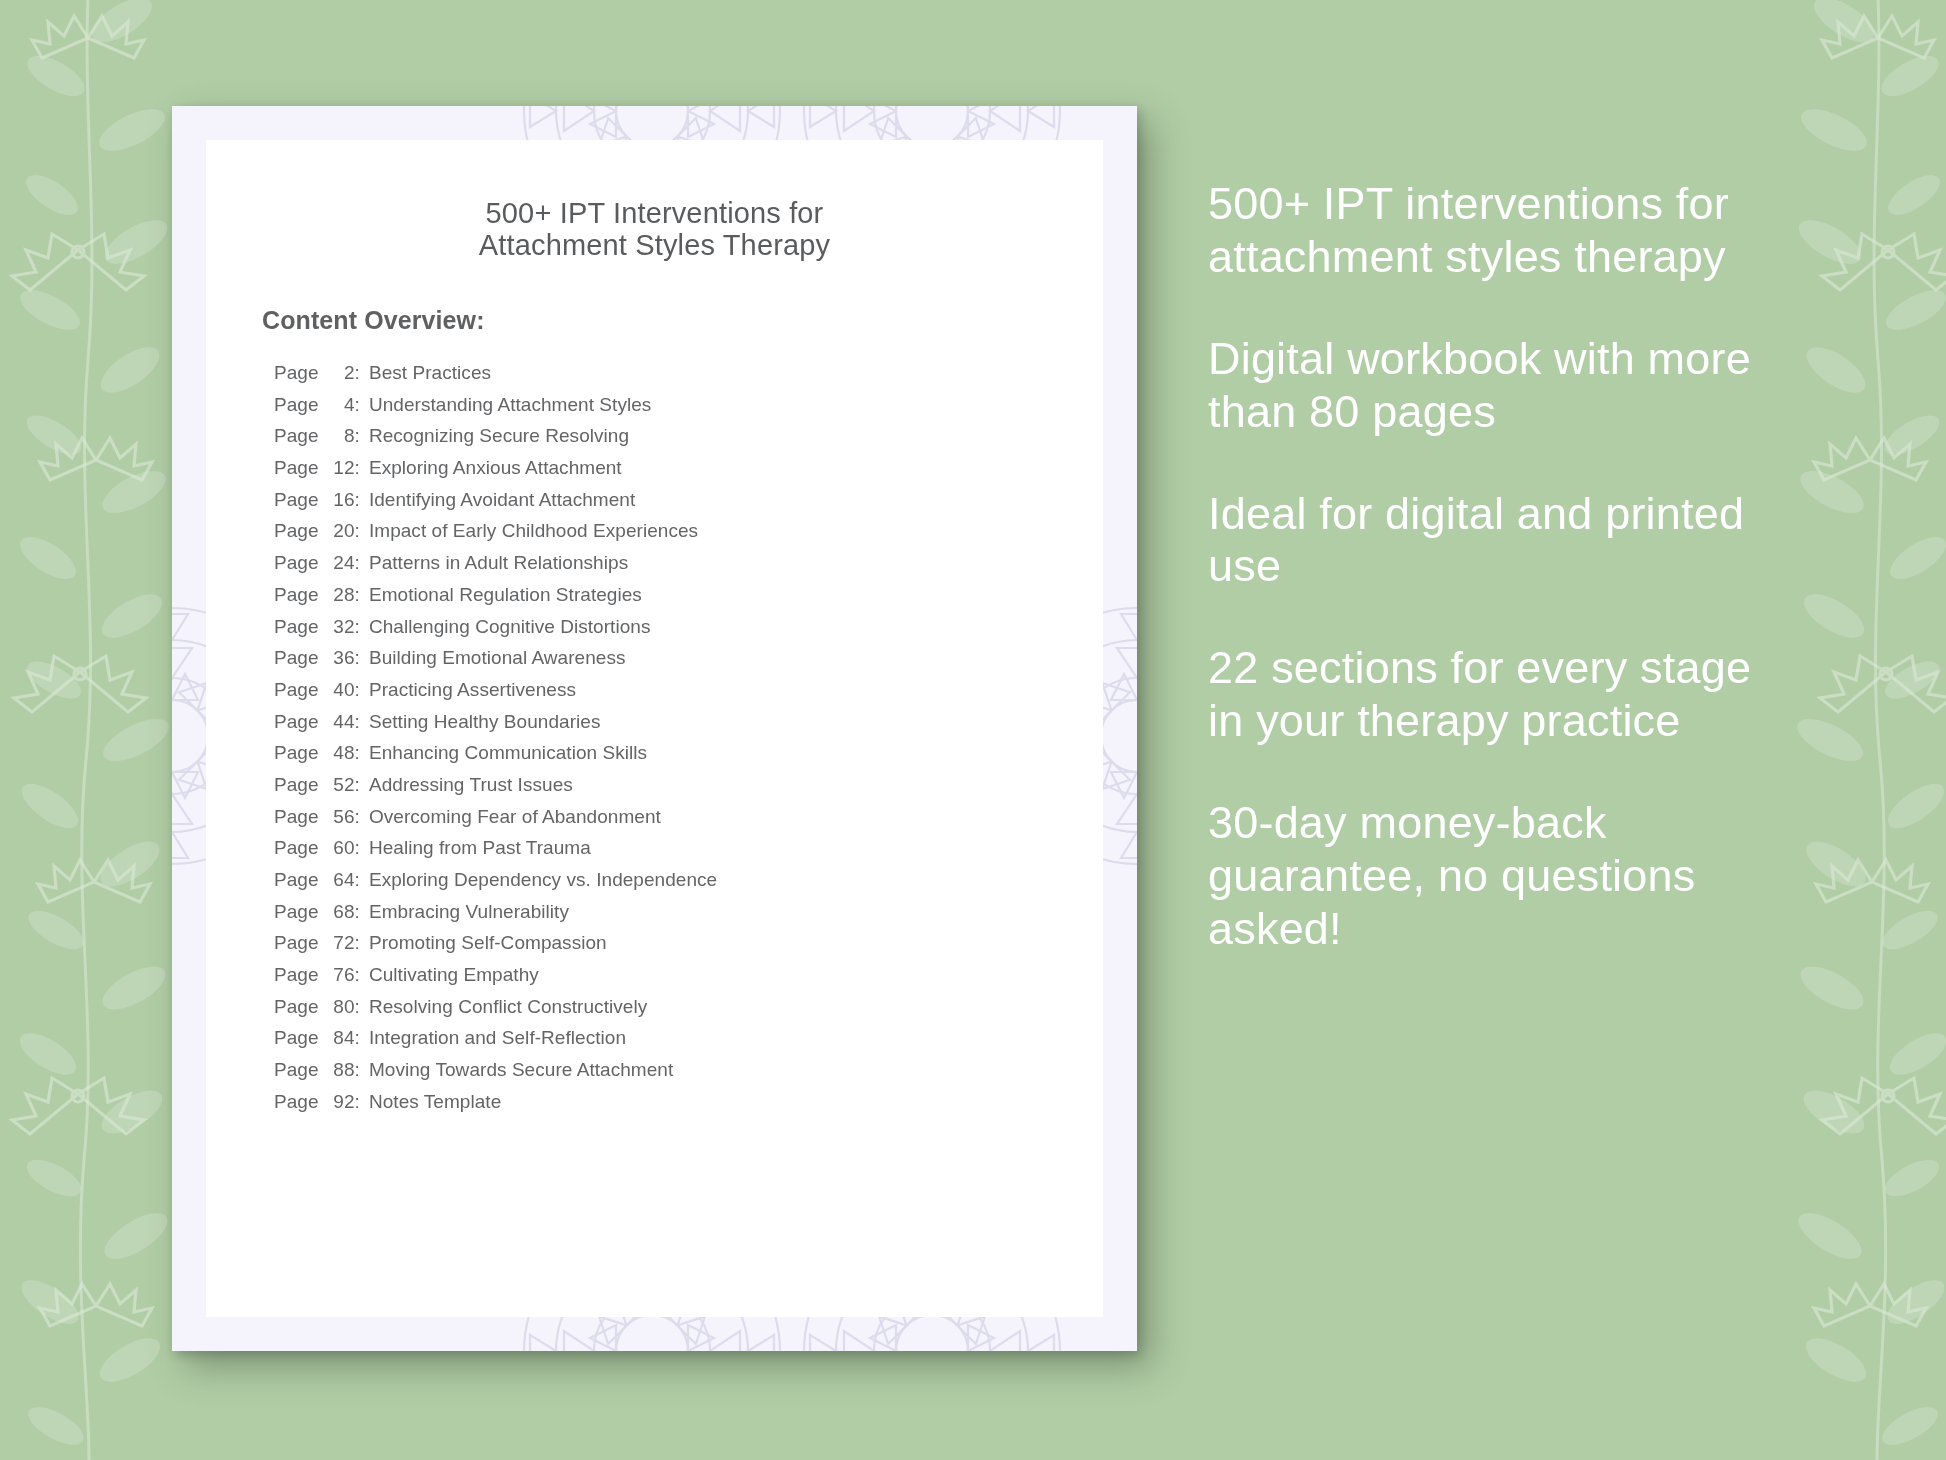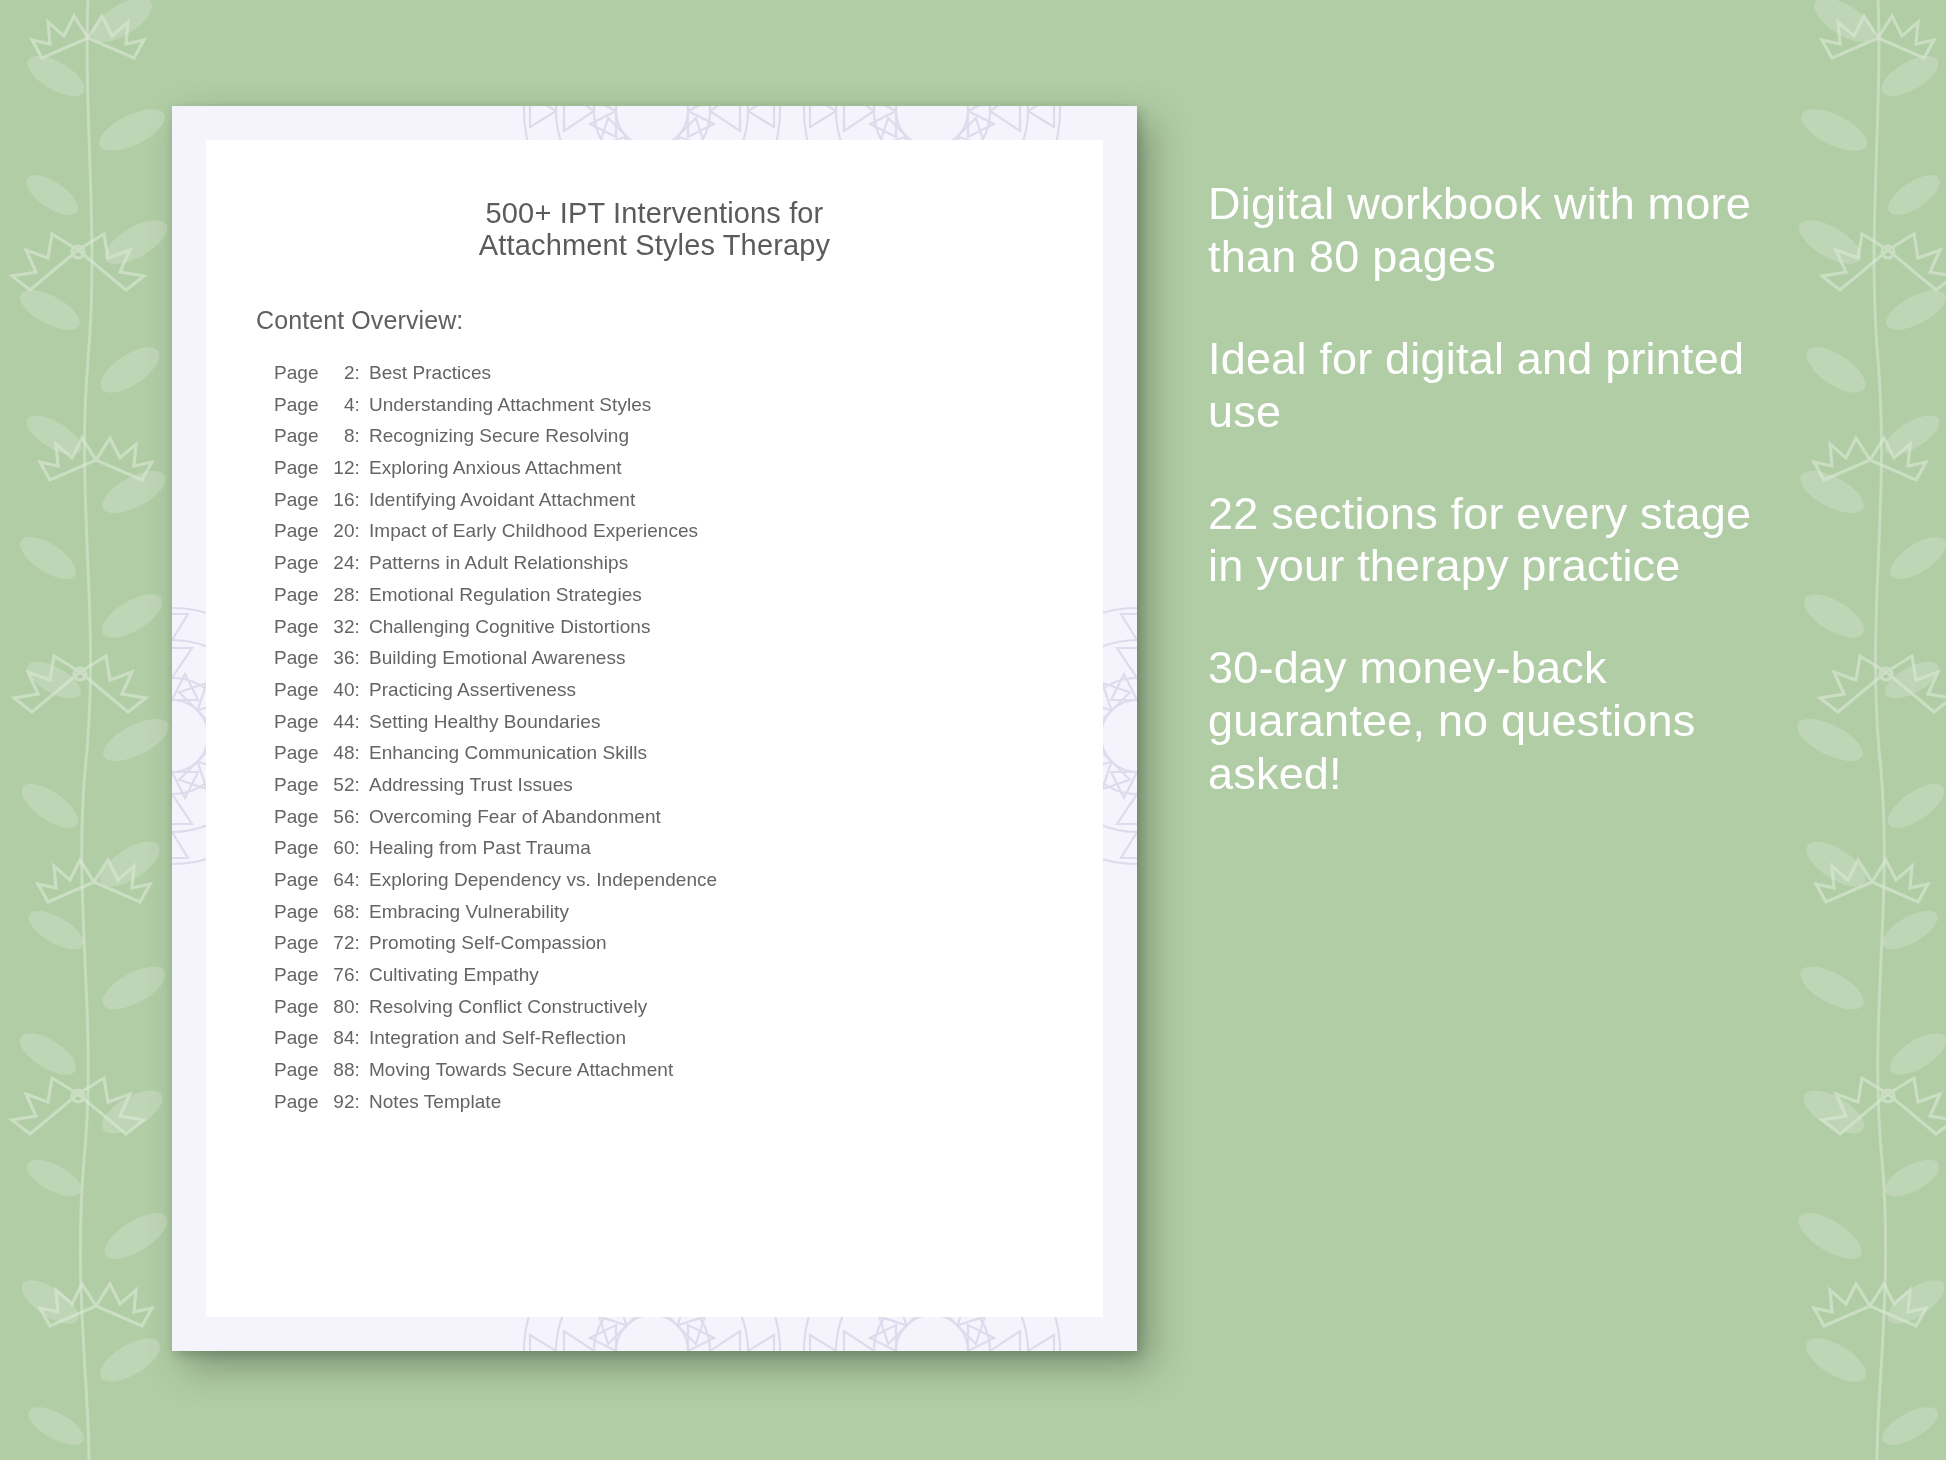--- a/index.html
+++ b/index.html
@@ -83,25 +83,25 @@
     color: #5a5b5d;
     font-size: 29px;
     line-height: 1.09;
     font-weight: 400;
     letter-spacing: 0.15px;
   }
   #doc-title .tline { display: block; }
 
   #overview-label {
     position: absolute;
-    left: 50px;
+    left: 56px;
     top: 166px;
     color: #5f6062;
     font-size: 25px;
-    font-weight: 400;
+    font-weight: 700;
     letter-spacing: 0.1px;
   }
 
   #toc-list {
     position: absolute;
     left: 68px;
     top: 222px;
     right: 20px;
   }
   .toc-row {
@@ -774,19 +774,20 @@
               <span class="toc-colon">:</span>
               <span class="toc-title">Notes Template</span>
             </div>
           </div>
 
       </div>
     </div>
   </div>
 
   <div id="marketing">
+      <div class="m-block">500+ IPT interventions for attachment styles therapy</div>
       <div class="m-block">Digital workbook with more than 80 pages</div>
       <div class="m-block">Ideal for digital and printed use</div>
       <div class="m-block">22 sections for every stage in your therapy practice</div>
       <div class="m-block">30-day money-back guarantee, no questions asked!</div>
     </div>
 
 </div>
 
 </body></html>

